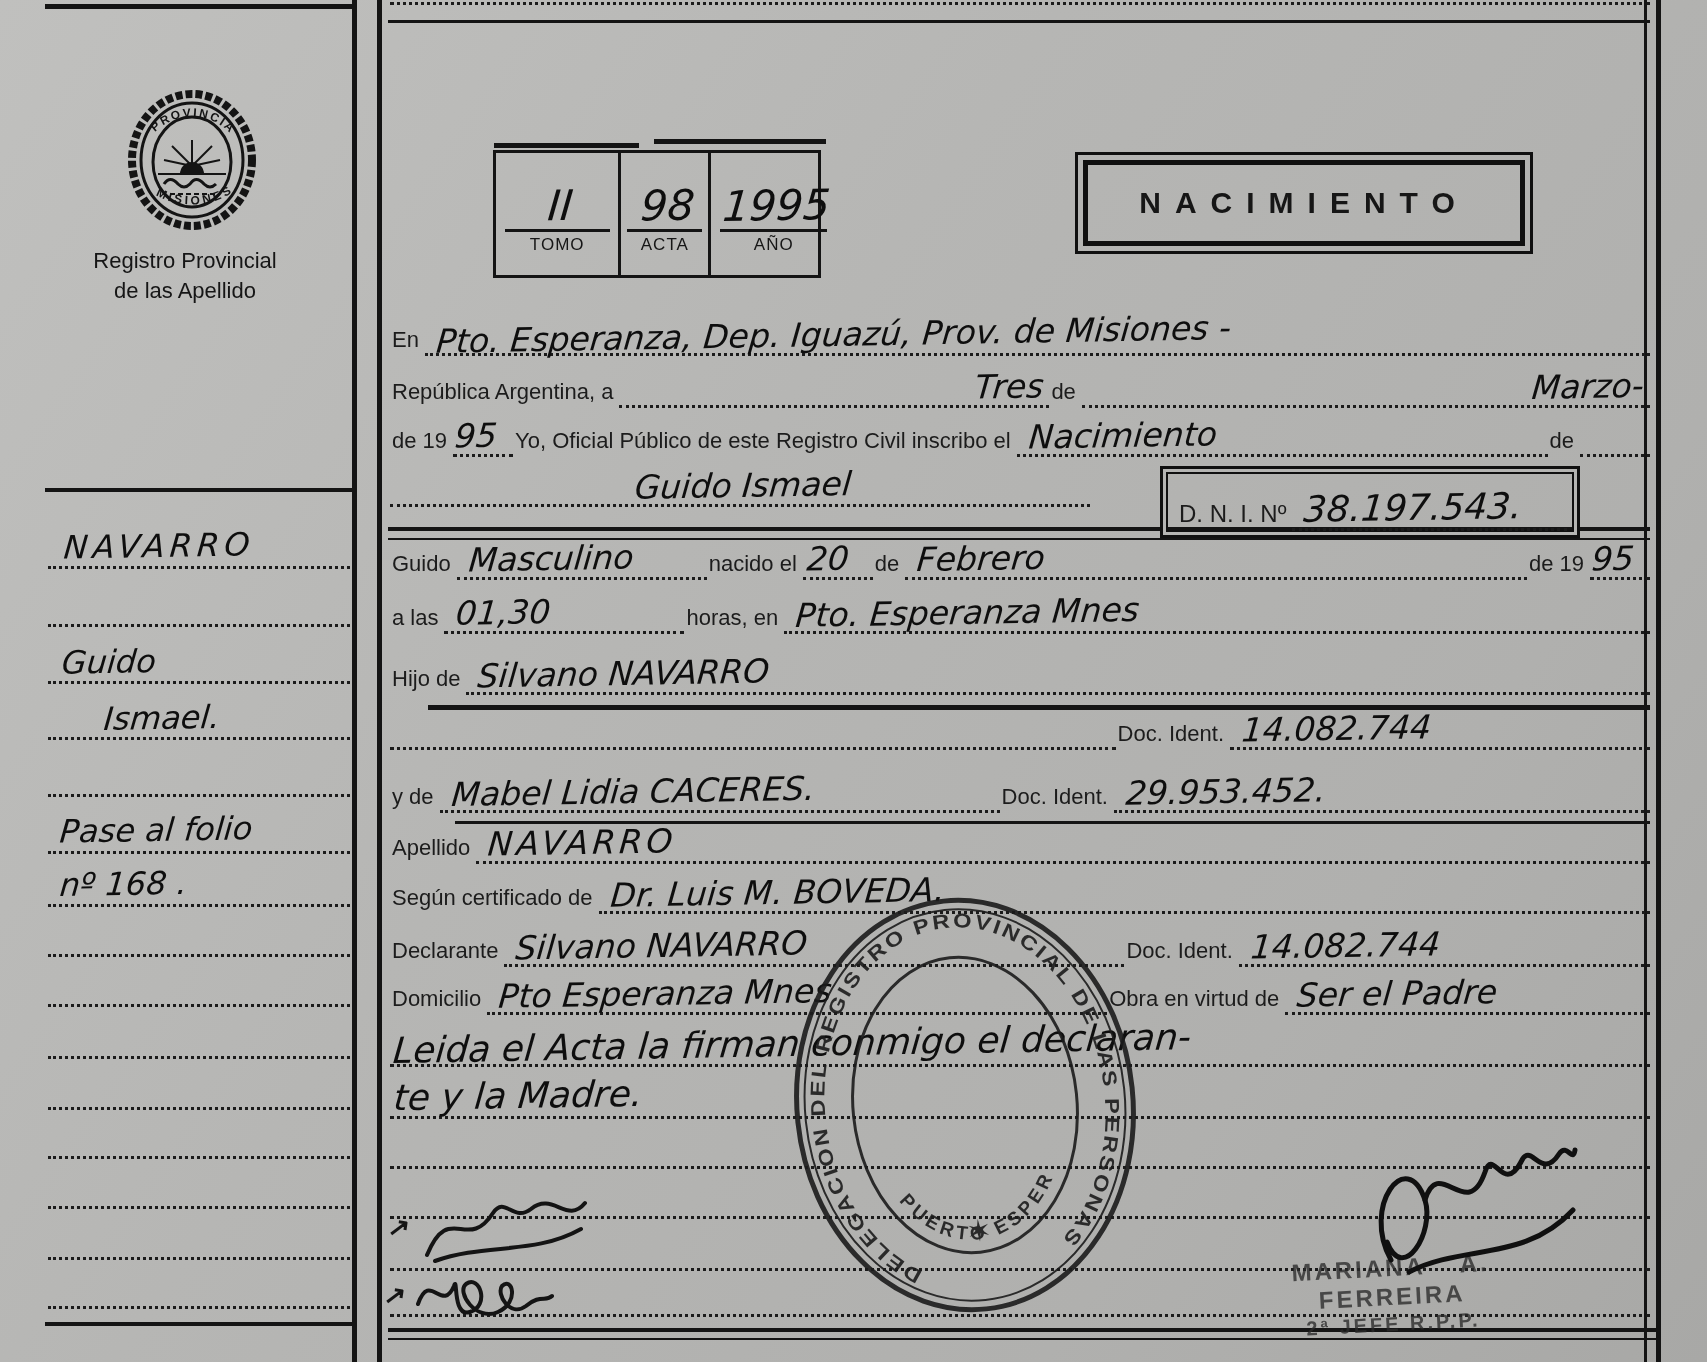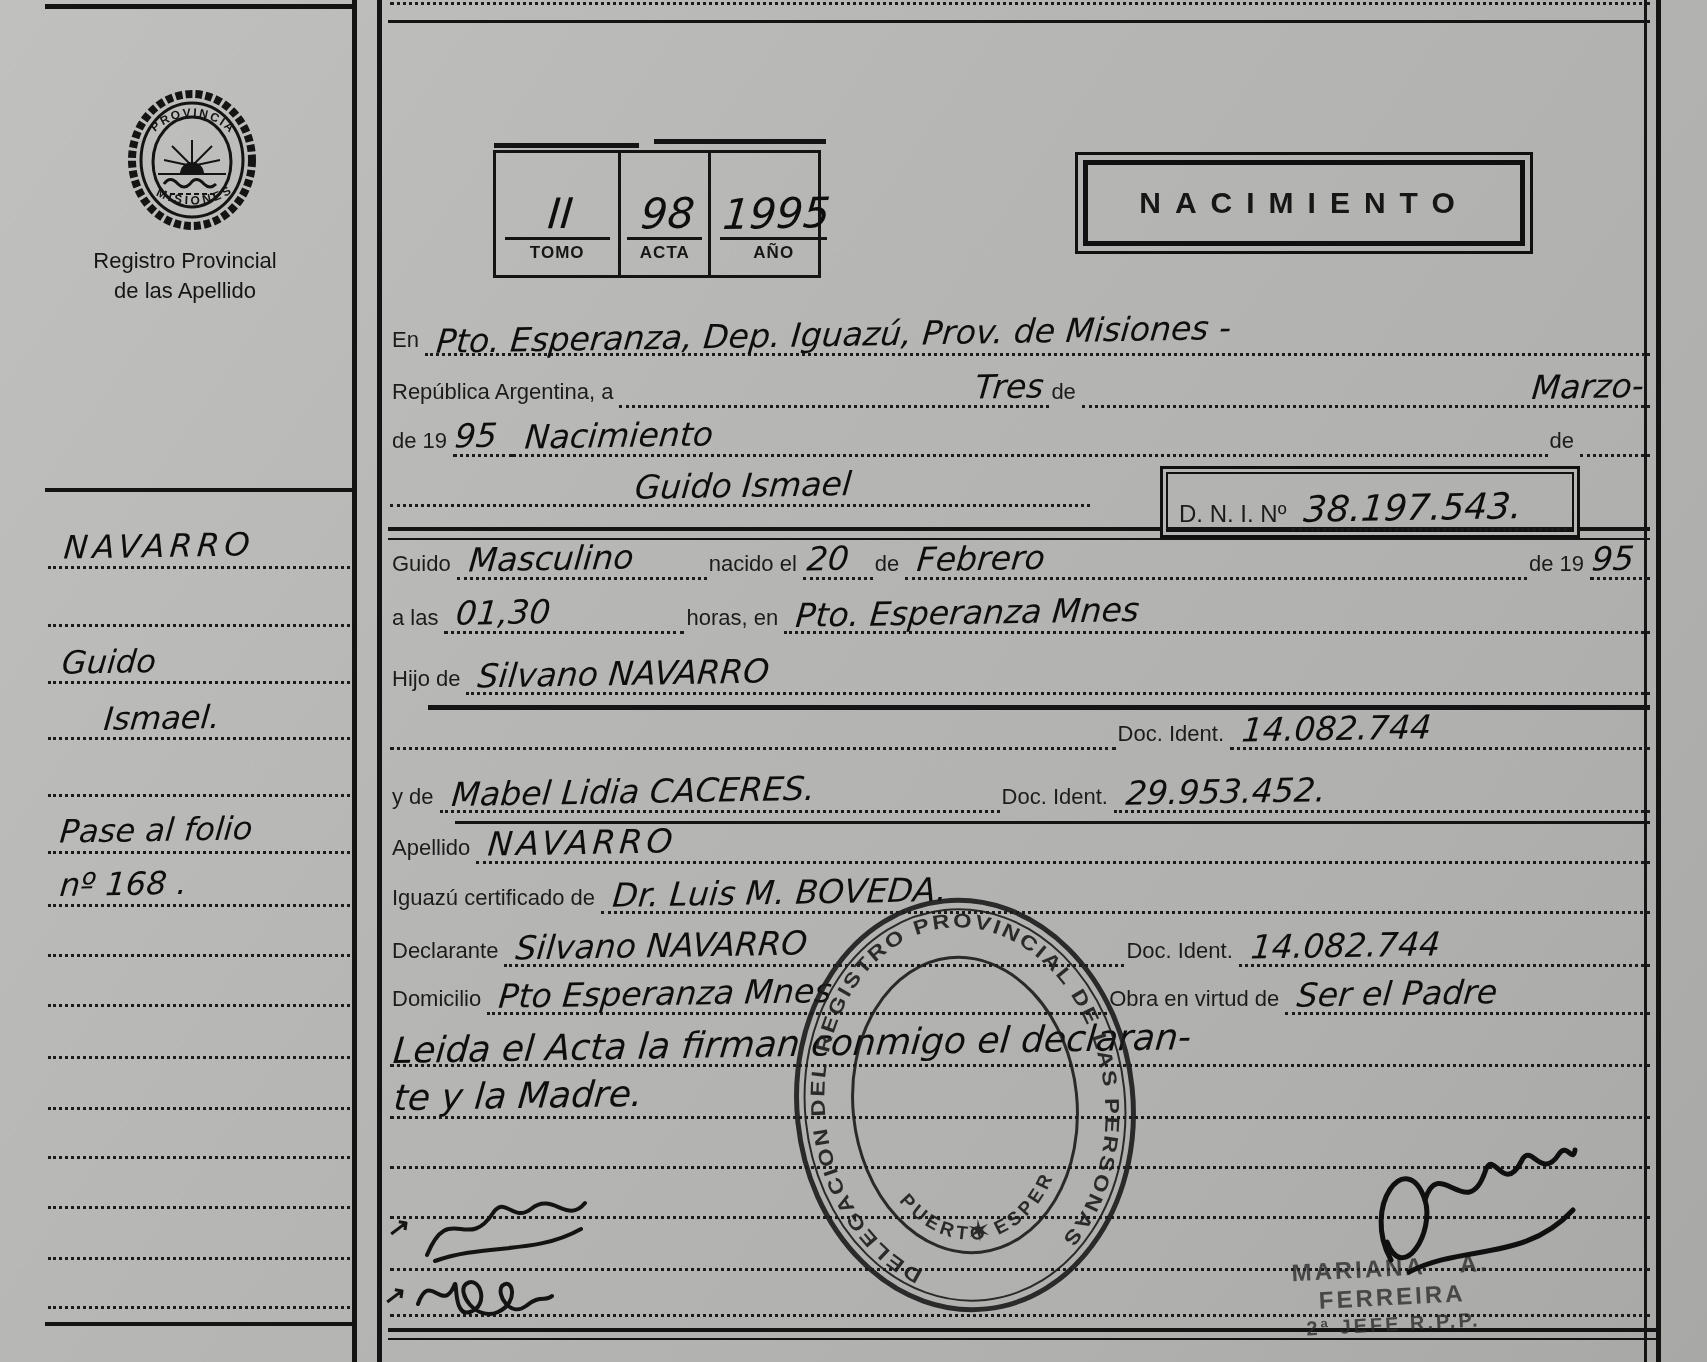--- a/index.html
+++ b/index.html
@@ -23,21 +23,21 @@
          font-family:"DejaVu Serif",serif;font-weight:bold;font-size:40px;letter-spacing:0.45em;
          word-spacing:0.5em;color:#141414;text-shadow:-2px 3px 0 rgba(240,240,238,0.55);}
   .tomo-box{position:absolute;left:493px;top:150px;width:322px;height:122px;border:3px solid #141414;
             display:flex;z-index:2;}
   .tomo-box:before{content:"";position:absolute;left:-2px;top:-10px;width:45%;height:5px;background:#141414;}
   .tomo-box:after{content:"";position:absolute;left:49%;right:-8px;top:-14px;height:5px;background:#141414;}
   .tcell{display:flex;flex-direction:column;align-items:center;justify-content:flex-end;flex:1;}
   .tcell+.tcell{border-left:3px solid #141414;}
   .tval{font-size:42px;padding-bottom:2px;}
   .tunder{width:86%;border-top:3px solid #141414;margin:0 auto;}
-  .tlab{font-weight:bold;font-size:17px;letter-spacing:1px;padding:3px 0 12px;}
+  .tlab{font-weight:normal;font-size:17px;letter-spacing:1px;padding:3px 0 20px;}
   .nac-box{position:absolute;left:1075px;top:152px;width:452px;height:96px;border:3px solid #101010;z-index:2;}
   .nac-box:before{content:"";position:absolute;inset:5px;border:5px solid #101010;}
   .nac-text{position:absolute;inset:0;display:flex;align-items:center;justify-content:center;
             font-weight:bold;font-size:30px;letter-spacing:14px;}
   .dni-box{position:absolute;left:1160px;top:466px;width:390px;height:62px;border:3px solid #101010;
            box-shadow:inset 0 0 0 3px #b5b5b3,inset 0 0 0 5px #101010;display:flex;align-items:flex-end;
            padding:0 10px 4px 14px;z-index:3;}
   .dni-box .lbl{font-size:24px;}
   .dni-box .hw{font-size:36px;}
   .agency{position:absolute;left:60px;top:246px;width:250px;text-align:center;font-weight:normal;
@@ -157,20 +157,21 @@
   <div class="row" style="top:352px;height:56px;text-align:right;">
     <span class="lbl">República Argentina, a</span>
     <span class="fill f430"><span class="hw">Tres</span></span>
     <span class="lbl">de</span>
     <span class="fill"><span class="hw">Marzo-</span></span>
   </div>
 
   <div class="row" style="top:401px;height:56px;">
     <span class="lbl">de 19</span>
     <span class="fill f60"><span class="hw" style="padding-left:2px;">95</span></span>
+    <span class="lbl">Yo, Oficial Público de este Registro Civil inscribo el</span>
     <span class="fill"><span class="hw">Nacimiento</span></span>
     <span class="lbl">de</span>
     <span class="fill f70"></span>
   </div>
 
   <div class="row" style="top:451px;height:56px;">
     <span class="fill f700 center"><span class="hw">Guido Ismael</span></span>
     <span class="nofill"></span>
   </div>
 
@@ -214,21 +215,21 @@
     <span class="lbl">Doc. Ident.</span>
     <span class="fill"><span class="hw">29.953.452.</span></span>
   </div>
 
   <div class="row" style="top:808px;height:56px;">
     <span class="lbl">Apellido</span>
     <span class="fill"><span class="hw" style="letter-spacing:4px;">NAVARRO</span></span>
   </div>
 
   <div class="row" style="top:858px;height:56px;">
-    <span class="lbl">Iguazú certificado de</span>
+    <span class="lbl">Según certificado de</span>
     <span class="fill"><span class="hw">Dr. Luis M. BOVEDA.</span></span>
   </div>
 
   <div class="row" style="top:911px;height:56px;">
     <span class="lbl">Declarante</span>
     <span class="fill f620"><span class="hw">Silvano NAVARRO</span></span>
     <span class="lbl">Doc. Ident.</span>
     <span class="fill"><span class="hw">14.082.744</span></span>
   </div>
 

